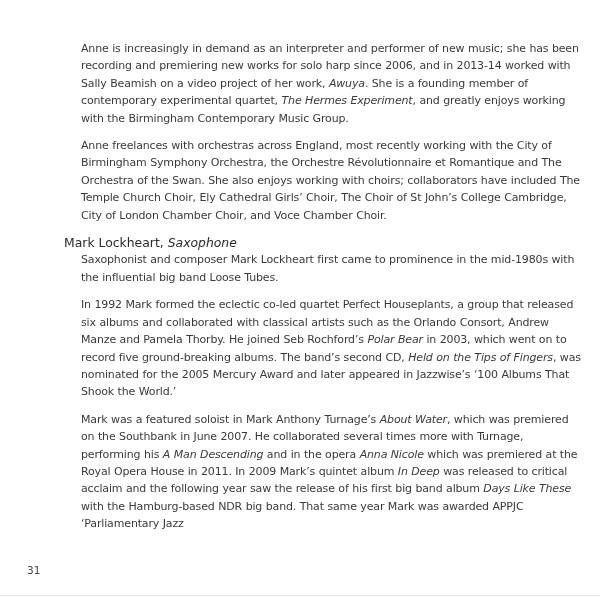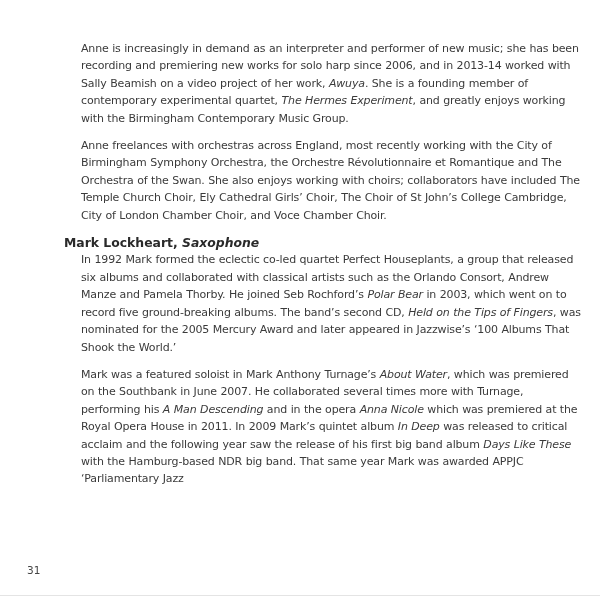--- a/index.html
+++ b/index.html
@@ -25,21 +25,21 @@
       font-size: 11px;
       line-height: 17.4px;
       margin: 0 0 10px 17px;
       letter-spacing: -0.15px;
       word-spacing: 0.2px;
     }
     .para em { font-style: italic; }
     .heading {
       font-size: 12.4px;
       line-height: 17.4px;
-      font-weight: bold;
+      font-weight: normal;
       color: #2a2a2a;
       margin: 0;
     }
     .heading em { font-style: italic; }
     .para.tight { margin-top: 0; }
     .page-number {
       position: absolute;
       left: 27px;
       top: 564px;
       font-size: 10.5px;
@@ -57,18 +57,19 @@
 </head>
 <body>
 
 <div class="page">
   <p class="para"><span>Anne is increasingly in demand as an interpreter and performer of new music; she has been recording and premiering new works for solo harp since 2006, and in 2013-14 worked with Sally Beamish on a video project of her work, </span><em>Awuya</em><span>. She is a founding member of contemporary experimental quartet, </span><em>The Hermes Experiment</em><span>, and greatly enjoys working with the Birmingham Contemporary Music Group.</span></p>
   <p class="para"><span>Anne freelances with orchestras across England, most recently working with the City of Birmingham Symphony Orchestra, the Orchestre Révolutionnaire et Romantique and The Orchestra of the Swan. She also enjoys working with choirs; collaborators have included The Temple Church Choir, Ely Cathedral Girls’ Choir, The Choir of St John’s College Cambridge, City of London Chamber Choir, and Voce Chamber Choir.</span></p>
 
   <h3 class="heading">
     <span>Mark Lockheart</span><span>, </span><em>Saxophone</em>
   </h3>
+  <p class="para tight"><span>Saxophonist and composer Mark Lockheart first came to prominence in the mid-1980s with the influential big band Loose Tubes.</span></p>
   <p class="para"><span>In 1992 Mark formed the eclectic co-led quartet Perfect Houseplants, a group that released six albums and collaborated with classical artists such as the Orlando Consort, Andrew Manze and Pamela Thorby. He joined Seb Rochford’s </span><em>Polar Bear</em><span> in 2003, which went on to record five ground-breaking albums. The band’s second CD, </span><em>Held on the Tips of Fingers</em><span>, was nominated for the 2005 Mercury Award and later appeared in Jazzwise’s ‘100 Albums That Shook the World.’</span></p>
   <p class="para"><span>Mark was a featured soloist in Mark Anthony Turnage’s </span><em>About Water</em><span>, which was premiered on the Southbank in June 2007. He collaborated several times more with Turnage, performing his </span><em>A Man Descending</em><span> and in the opera </span><em>Anna Nicole</em><span> which was premiered at the Royal Opera House in 2011. In 2009 Mark’s quintet album </span><em>In Deep</em><span> was released to critical acclaim and the following year saw the release of his first big band album </span><em>Days Like These</em><span> with the Hamburg-based NDR big band. That same year Mark was awarded APPJC ‘Parliamentary Jazz</span></p>
 </div>
 
 <div class="page-number">31</div>
 <div class="bottom-edge"></div>
 
 </body></html>

